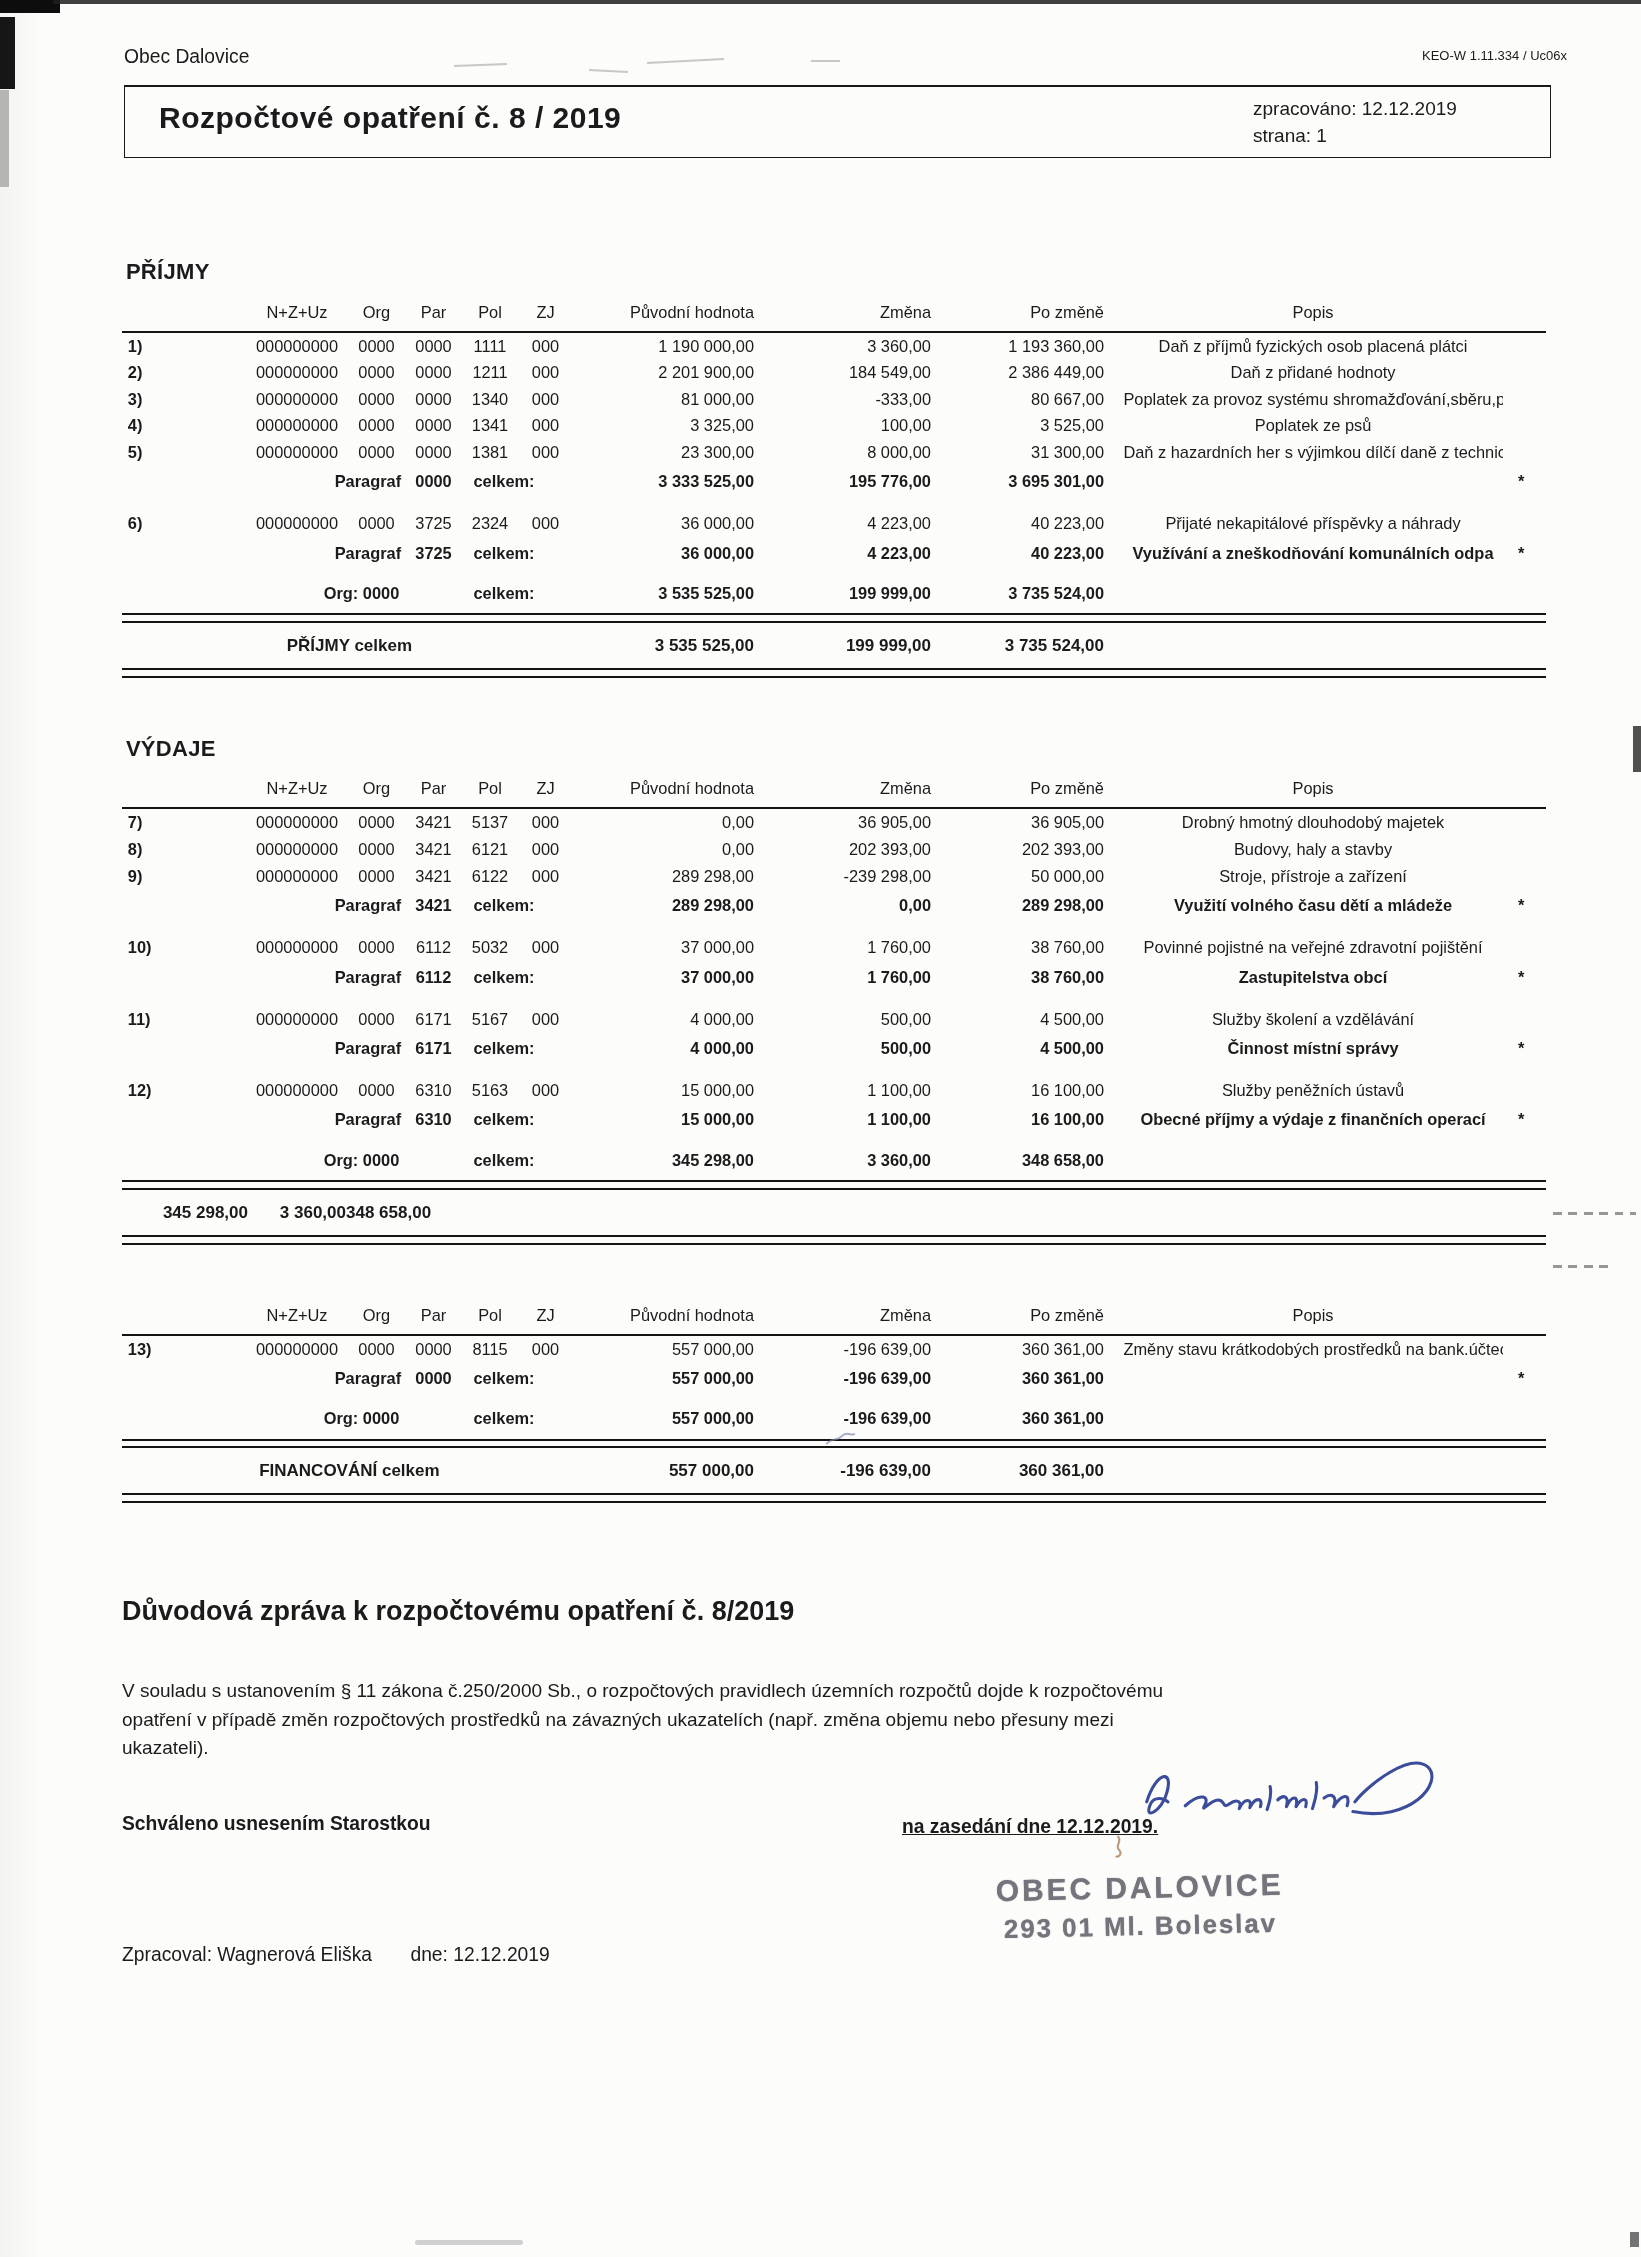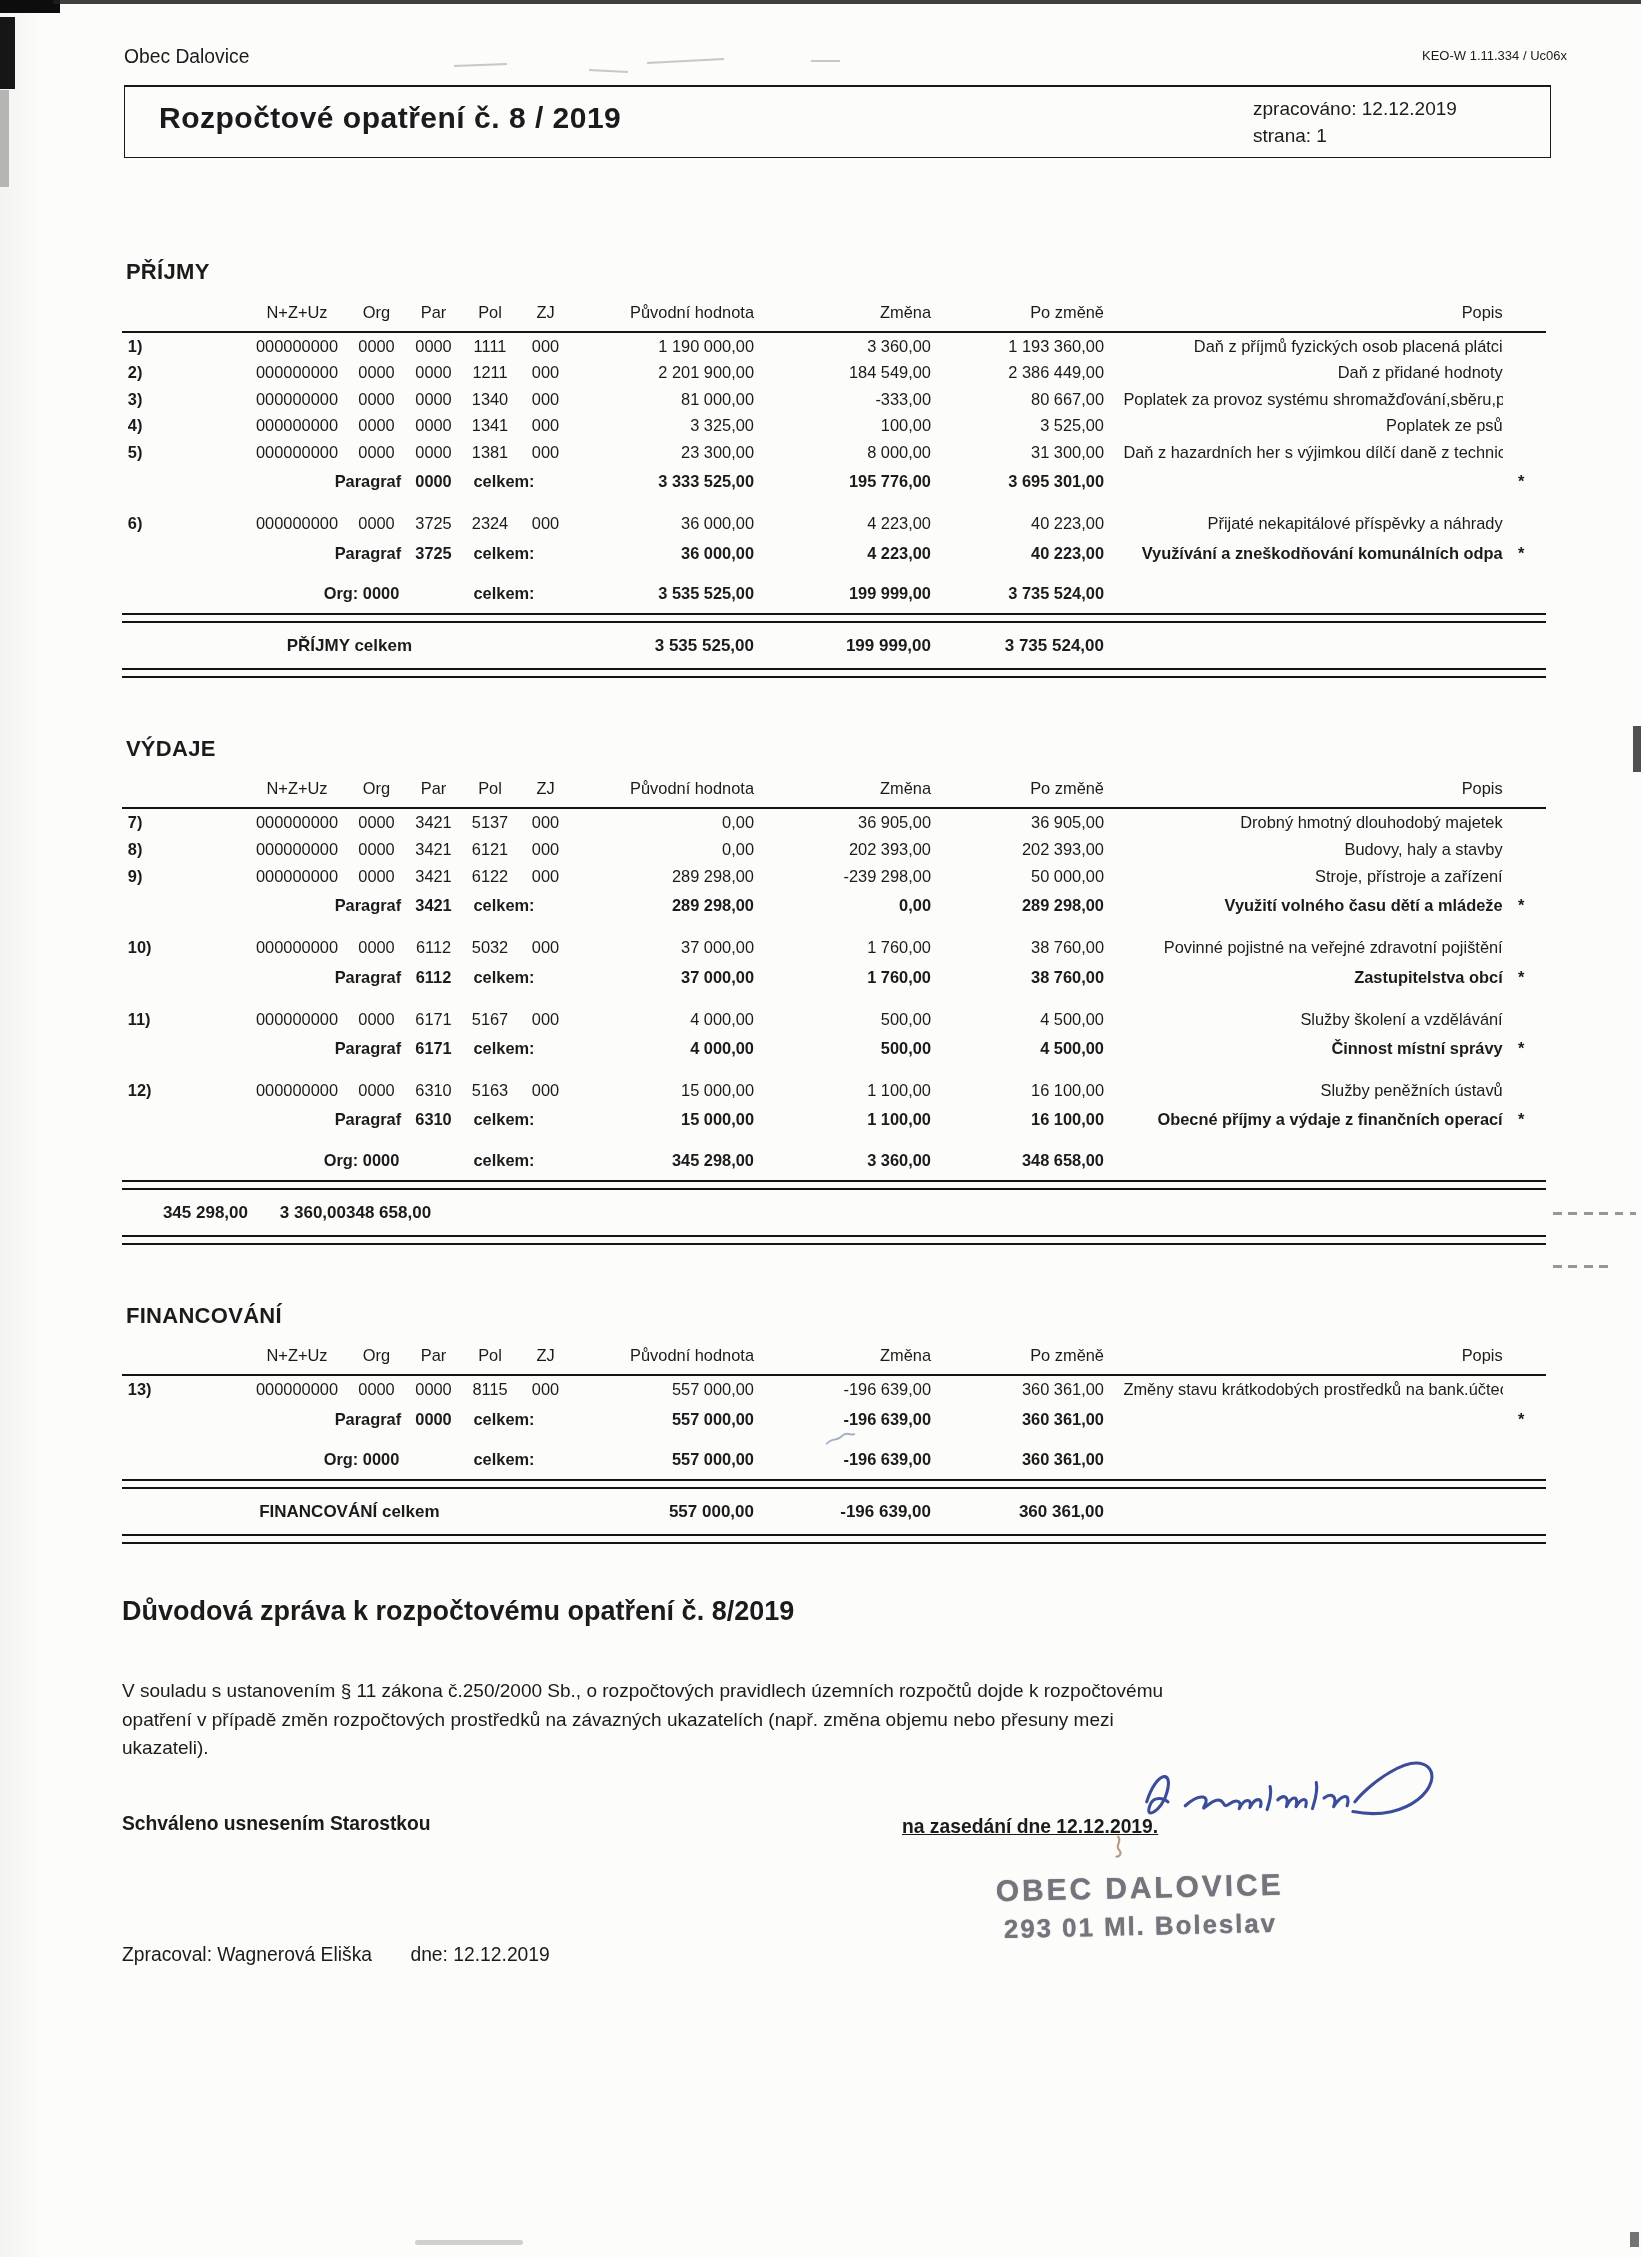--- a/index.html
+++ b/index.html
@@ -30,21 +30,21 @@
   
   #main{position:absolute;left:122px;top:259px;width:1424px;}
   .sec-title{font-size:22px;font-weight:bold;margin:0 0 14.5px 3.9px;letter-spacing:0.3px;}
   .section{margin-bottom:58px;}
   .trow{display:grid;grid-template-columns:126px 98px 61px 53px 60px 51px 183px 177px 173px 9.7px 389px 43px;
         height:26.6px;line-height:26.6px;font-size:16.4px;white-space:nowrap;}
   .thead{height:31px;line-height:25px;border-bottom:2.9px solid #141414;}
   .c-num{text-align:left;padding-left:5.8px;font-weight:bold;}
   .c-nzuz,.c-org,.c-par,.c-pol,.c-zj{text-align:center;}
   .c-pv,.c-zm,.c-pz{text-align:right;}
-  .c-pp{text-align:right;padding-left:9.7px;overflow:hidden;}
+  .c-pp{text-align:center;padding-left:9.7px;overflow:hidden;}
   .c-star{text-align:left;padding-left:15.4px;font-weight:bold;}
   .sub{font-weight:bold;margin-top:2.9px;}
   .sub .sp-label{grid-column:2/4;text-align:right;padding-right:5.8px;}
   .sub .c-par{grid-column:4/5;}
   .sub .sp-celkem{grid-column:5/7;text-align:left;padding-left:13.5px;}
   .orgrow{font-weight:bold;margin-top:13.5px;margin-bottom:6.8px;}
   .orgrow .sp-label{grid-column:1/4;text-align:right;padding-right:7.7px;}
   .orgrow .sp-celkem{grid-column:5/7;text-align:left;padding-left:13.5px;}
   .gap{margin-top:15.4px;}
   .dline{border-top:2.9px solid #141414;border-bottom:2.9px solid #141414;height:5.8px;}
@@ -408,21 +408,20 @@
         <span class="c-pv">345 298,00</span>
         <span class="c-zm">3 360,00</span>
         <span class="c-pz">348 658,00</span>
         <span class="c-gapcol"></span>
         <span class="c-pp"></span>
         <span class="c-star"></span>
       </div>
       <div class="dline"></div>
     </div>
     <div class="section">
-      <h2 class="sec-title">FINANCOVÁNÍ</h2>
       <div class="trow thead">
         <span class="c-num"></span>
         <span class="c-nzuz">N+Z+Uz</span>
         <span class="c-org">Org</span>
         <span class="c-par">Par</span>
         <span class="c-pol">Pol</span>
         <span class="c-zj">ZJ</span>
         <span class="c-pv">Původní hodnota</span>
         <span class="c-zm">Změna</span>
         <span class="c-pz">Po změně</span>

